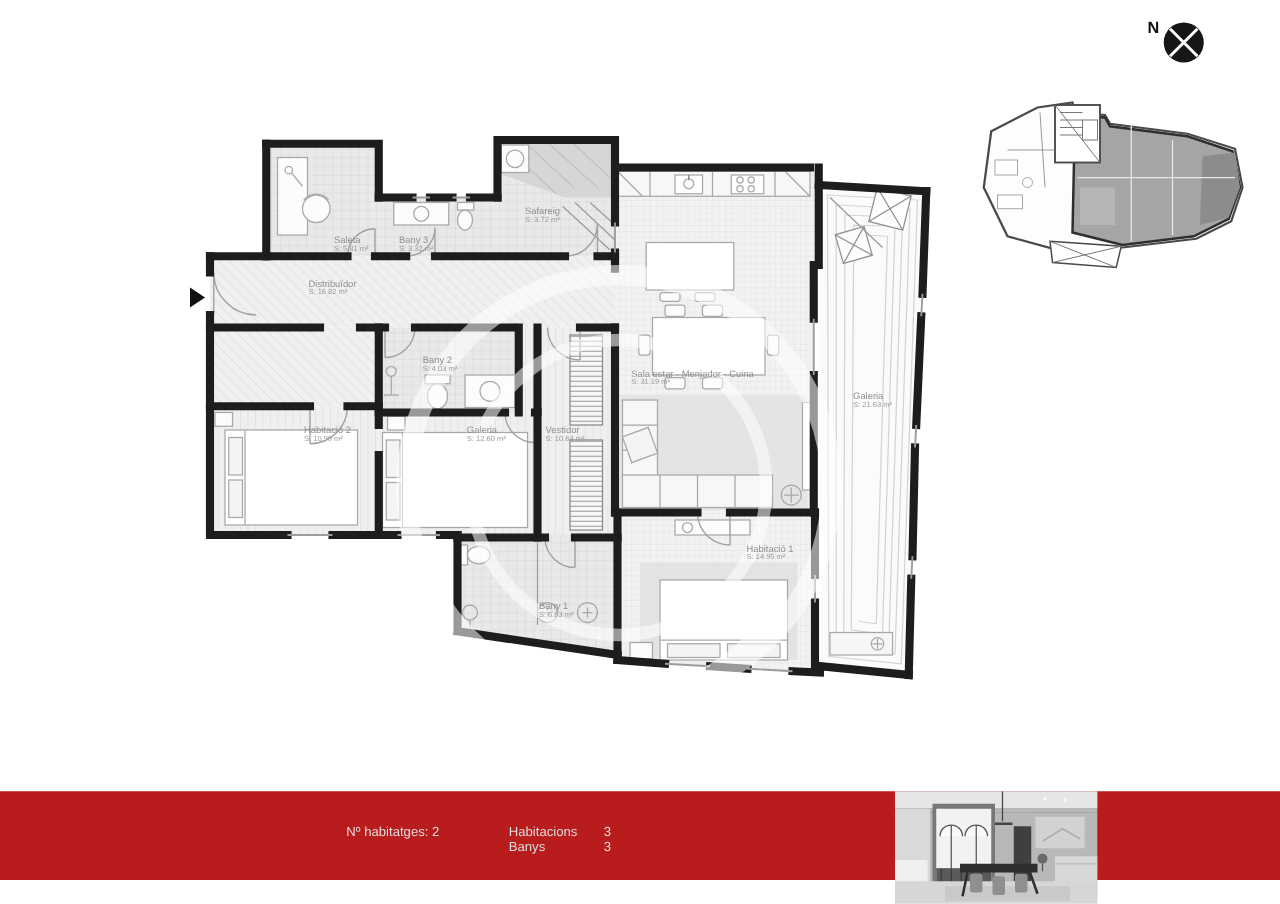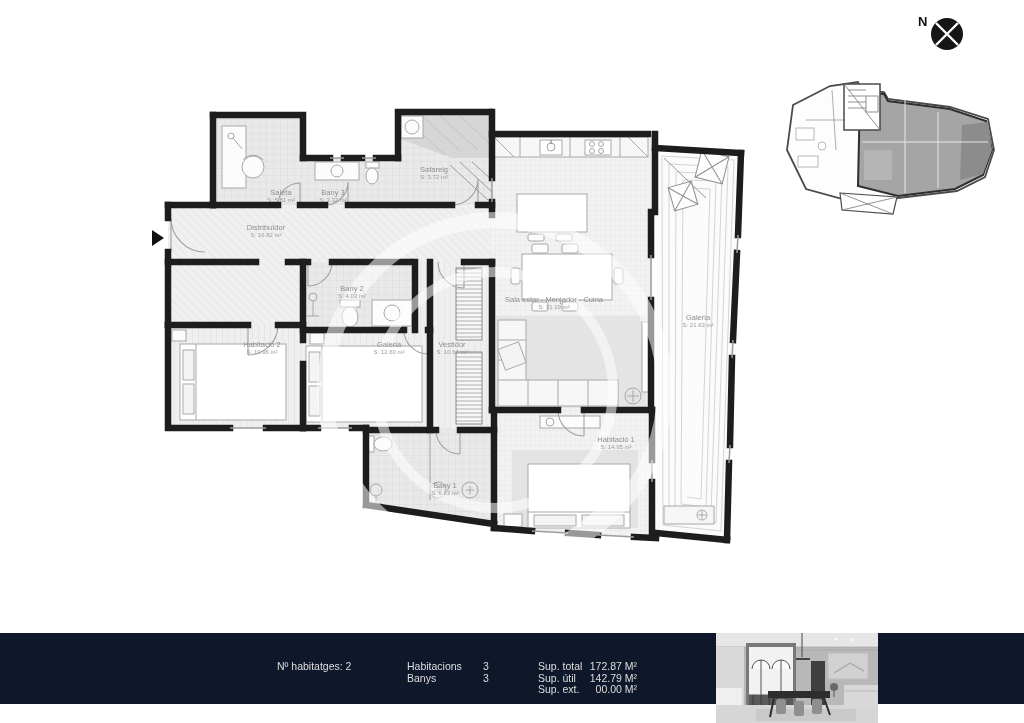--- a/index.html
+++ b/index.html
@@ -1,24 +1,24 @@
 <!DOCTYPE html>
 <html><head>
 <meta charset="utf-8">
 <style>
   html,body{margin:0;padding:0;background:#ffffff;}
   .page{position:relative;width:1024px;height:723px;background:#ffffff;overflow:hidden;
         font-family:"Liberation Sans", sans-serif;}
   .plan-svg{position:absolute;left:0;top:0;}
   
-  .room-label{position:absolute;transform:translate(-50%,-50%);text-align:center;
+  .room-label{position:absolute;transform:translate(-50%,-50%);text-align:left;
       color:#8f8f8f;font-size:7.5px;line-height:1.25;white-space:nowrap;pointer-events:none;}
   .room-label .area{display:block;font-size:6px;color:#9a9a9a;}
   
-  .footer{position:absolute;left:0;top:633px;width:1024px;height:71px;background:#0f172a;}
+  .footer{position:absolute;left:0;top:633px;width:1024px;height:71px;background:#b91c1c;}
   .footer .txt{position:absolute;color:#dedede;font-size:10.5px;line-height:11.5px;}
   .f-units{left:277px;top:28px;}
   .f-stats{left:407px;top:28px;}
   .f-stats .lab{display:inline-block;width:76px;}
   .f-areas{left:538px;top:28px;}
   .f-areas .lab{display:inline-block;width:47px;}
   .f-areas .val{display:inline-block;width:52px;text-align:right;}
   .photo{position:absolute;left:716px;top:0;}
 </style>
 </head>
@@ -324,31 +324,20 @@
 
   <div class="txt f-stats">
     <div>
       <span class="lab">Habitacions</span><span class="val">3</span>
     </div>
     <div>
       <span class="lab">Banys</span><span class="val">3</span>
     </div>
   </div>
 
-  <div class="txt f-areas">
-    <div>
-      <span class="lab">Sup. total</span><span class="val">172.87 M²</span>
-    </div>
-    <div>
-      <span class="lab">Sup. útil</span><span class="val">142.79 M²</span>
-    </div>
-    <div>
-      <span class="lab">Sup. ext.</span><span class="val">00.00 M²</span>
-    </div>
-  </div>
 
   <svg class="photo" width="162" height="90" viewBox="0 0 162 90">
     <rect width="162" height="90" fill="#b8b8b8"></rect>
     <rect x="0" y="0" width="162" height="14" fill="#e6e6e6"></rect>
     <path d="M0,14 H162 M0,17 H162" stroke="#a3a3a3" stroke-width="0.7"></path>
     <circle cx="120" cy="6" r="1.5" fill="#fafafa"></circle>
         <circle cx="136" cy="7" r="1.5" fill="#fafafa"></circle>
     <rect x="0" y="14" width="28" height="76" fill="#d9d9d9"></rect>
     <rect x="0" y="55" width="26" height="35" fill="#efefef"></rect>
     <rect x="30" y="10" width="50" height="70" fill="#787878"></rect>

